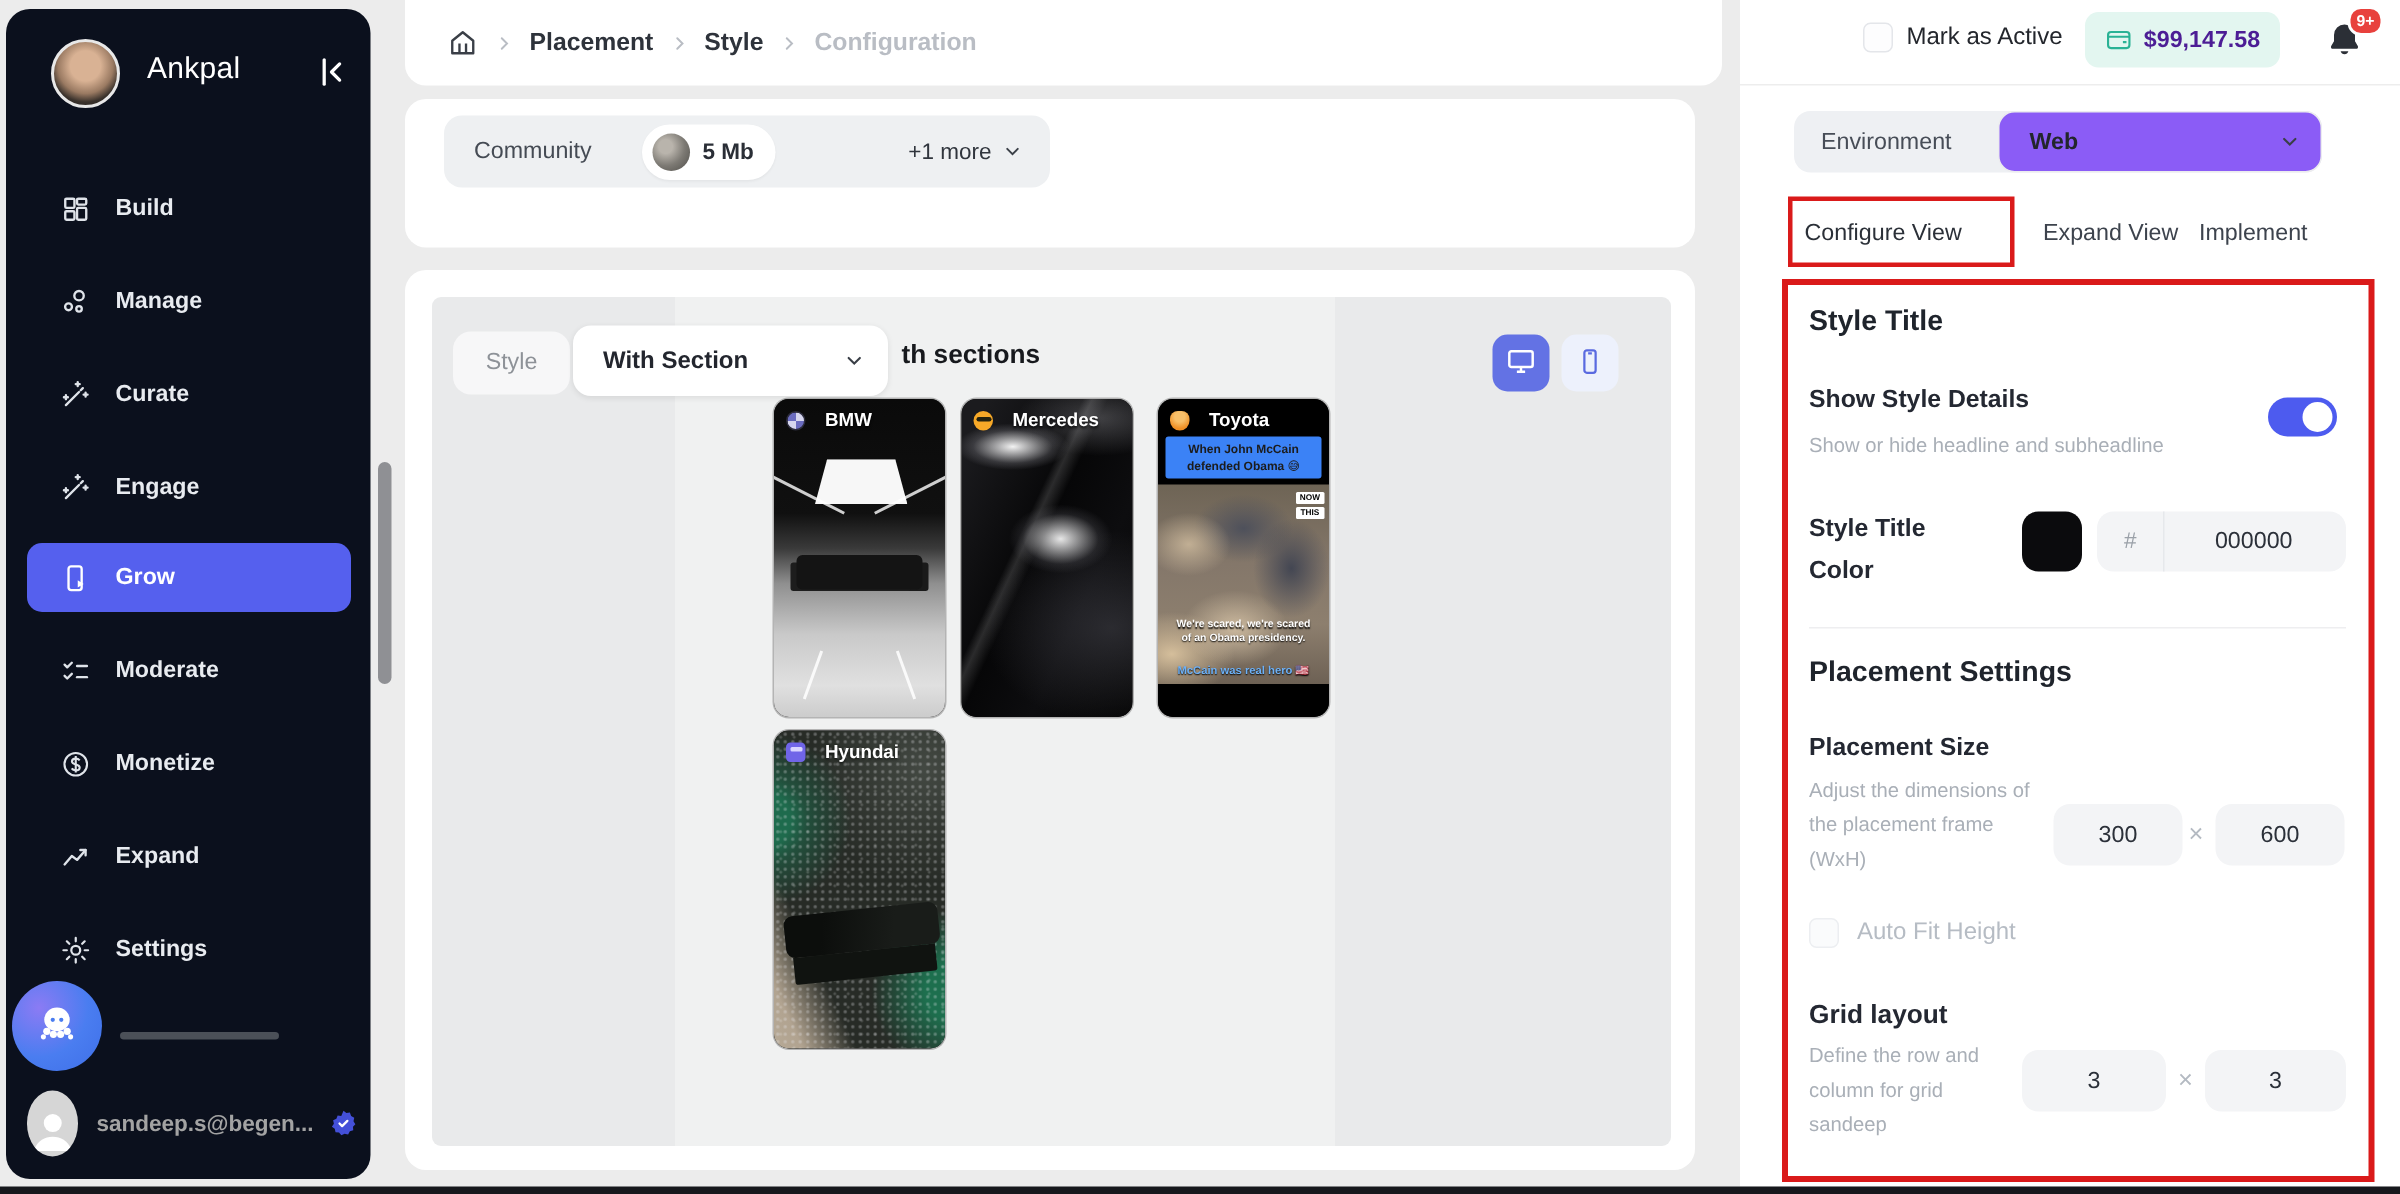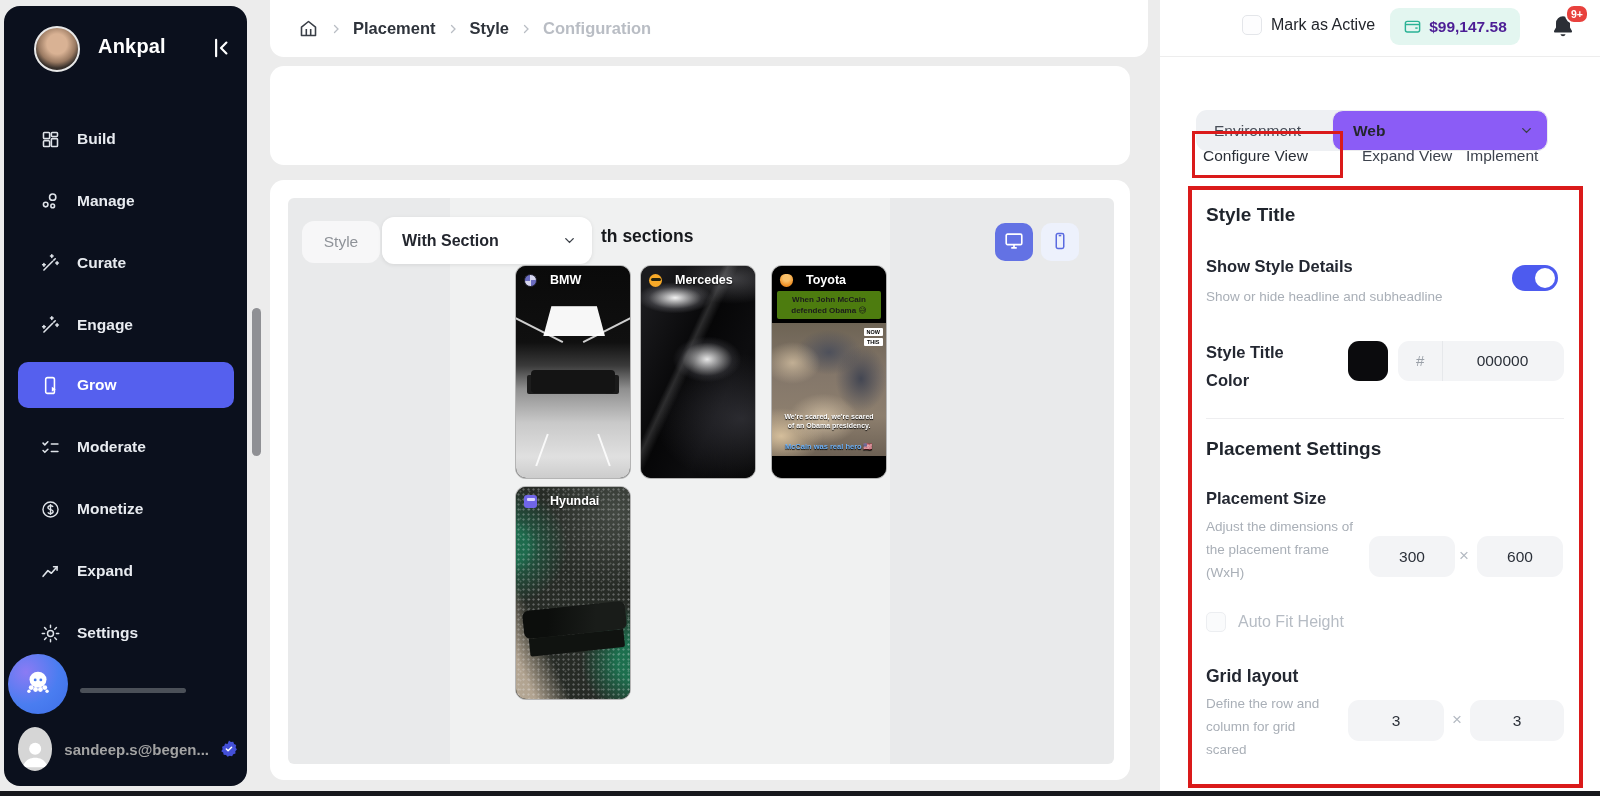--- a/index.html
+++ b/index.html
@@ -5,21 +5,21 @@
   html,body{margin:0;padding:0;background:#ececec;}
   *{box-sizing:border-box;font-family:"Liberation Sans","DejaVu Sans",sans-serif;}
   .screen{position:relative;width:1600px;height:796px;background:#ececec;overflow:hidden;}
 
   
   .sidebar{position:absolute;left:4px;top:6px;width:243px;height:780px;background:#0b101d;border-radius:16px;}
   .sb-head{position:absolute;left:0;top:18px;width:100%;height:56px;}
   .avatar-photo{position:absolute;left:30px;top:2px;width:46px;height:46px;border-radius:50%;
     background:radial-gradient(circle at 50% 38%,#d9b294 30%,#9a7a62 55%,#3a322c 72%,#23201e 100%);
     border:2px solid #e8e8e8;}
-  .brand{position:absolute;left:94px;top:11px;color:#fff;font-size:20px;font-weight:700;letter-spacing:.2px;}
+  .brand{position:absolute;left:94px;top:11px;color:#fff;font-size:20px;font-weight:400;letter-spacing:.2px;}
   .collapse{position:absolute;left:202px;top:10px;width:30px;height:30px;background:none;border:none;padding:0;cursor:pointer;}
   .nav-item{position:absolute;left:14px;width:216px;height:46px;border-radius:10px;display:flex;align-items:center;padding-left:22px;gap:16px;cursor:pointer;}
   .nav-item .nlabel{color:#e8ebf0;font-size:15.5px;font-weight:600;}
   .nav-item.active{background:#5560ee;}
   .nav-item.active .nlabel{color:#fff;}
   .nicon{width:21px;height:21px;display:inline-flex;}
   .octopus{position:absolute;left:4px;top:648px;width:60px;height:60px;border-radius:50%;border:none;cursor:pointer;
     background:radial-gradient(circle at 30% 30%,#8b7bf4 0%,#4a7df0 55%,#3e6fe8 100%);display:flex;align-items:center;justify-content:center;}
   .sb-line{position:absolute;left:76px;top:682px;width:106px;height:5px;border-radius:3px;background:#4b5058;}
   .user-row{position:absolute;left:8px;top:714px;width:227px;height:58px;border-radius:12px;display:flex;align-items:center;cursor:pointer;}
@@ -39,21 +39,21 @@
   
   .rpanel{position:absolute;left:1160px;top:0;width:440px;height:791px;background:#fff;}
   .rp-hairline{position:absolute;left:1160px;top:56px;width:440px;height:1px;background:#ededed;}
   .hr-checkbox{position:absolute;left:1242px;top:15px;width:20px;height:20px;border:1.5px solid #e4e6ea;background:#fdfdfe;border-radius:5px;cursor:pointer;}
   .hr-label{position:absolute;left:1271px;top:16px;font-size:16px;color:#23262c;}
   .balance-pill{position:absolute;left:1390px;top:8px;width:130px;height:37px;background:#e3f6f0;border-radius:9px;display:flex;align-items:center;justify-content:center;gap:7px;cursor:pointer;}
   .balance-pill span{color:#4c1d95;font-size:15.5px;font-weight:700;}
   .bell{position:absolute;left:1549px;top:13px;width:30px;height:30px;cursor:pointer;}
   .bell-badge{position:absolute;left:1565px;top:4px;background:#e8413d;color:#fff;font-size:10.5px;font-weight:700;padding:2px 4px;border-radius:9px;border:2px solid #fff;}
 
-  .env-box{position:absolute;left:1196px;top:74px;width:352px;height:41px;border-radius:11px;background:#eef0f3;margin-top:36px;}
+  .env-box{position:absolute;left:1196px;top:74px;width:352px;height:41px;border-radius:11px;background:#eef0f3;}
   .env-label{position:absolute;left:18px;top:0;line-height:41px;font-size:15.5px;color:#474d57;}
   .env-dd{position:absolute;left:136px;top:0;right:0;bottom:0;background:#8b5cf6;border:1px solid #ececef;border-radius:11px;cursor:pointer;}
   .env-value{position:absolute;left:20px;top:0;line-height:39px;font-size:15.5px;font-weight:600;color:#23262c;}
   .env-chev{position:absolute;right:13px;top:12px;width:15px;height:15px;}
 
   .tab{position:absolute;top:147px;font-size:15.5px;color:#3d434d;cursor:pointer;}
   .tab.active{color:#2b3038;}
 
   .red-box{position:absolute;border:3px solid #da1a1a;pointer-events:none;}
 
@@ -131,21 +131,21 @@
 
   .toyota-bg{background:#000;}
   .toyota-video{position:absolute;left:0;right:0;top:57px;height:133px;
     background:
       radial-gradient(40px 30px at 18% 30%,rgba(210,190,160,.8),transparent 70%),
       radial-gradient(34px 44px at 78% 42%,rgba(60,65,80,.9),transparent 75%),
       radial-gradient(50px 36px at 45% 72%,rgba(225,205,175,.75),transparent 70%),
       radial-gradient(60px 40px at 8% 85%,rgba(235,210,170,.8),transparent 70%),
       radial-gradient(44px 30px at 50% 22%,rgba(70,75,90,.85),transparent 75%),
       linear-gradient(180deg,#6e6455 0%,#84776a 40%,#8d7f6e 70%,#6d6154 100%);}
-  .meme-cap{position:absolute;left:5px;right:5px;top:25px;z-index:3;background:#4d7c0f;color:#1c1c1c;
+  .meme-cap{position:absolute;left:5px;right:5px;top:25px;z-index:3;background:#3b82f6;color:#1c1c1c;
     font-size:8px;font-weight:600;line-height:1.4;text-align:center;padding:3px 4px;border-radius:2px;}
   .meme-badges{position:absolute;right:3px;top:62px;z-index:3;display:flex;flex-direction:column;gap:2px;}
   .meme-badges span{background:#fff;color:#000;font-size:5.5px;font-weight:700;padding:1px 3px;border-radius:1px;text-align:center;}
   .meme-lines{position:absolute;left:2px;right:2px;top:146px;z-index:3;text-align:center;color:#fff;
     font-size:7px;font-weight:700;line-height:1.35;text-shadow:0 1px 1px #000;}
   .meme-link{position:absolute;left:2px;right:2px;top:176px;z-index:3;text-align:center;color:#6db1f7;
     font-size:7.5px;font-weight:700;text-shadow:0 1px 1px #000;}
 
   .hyundai-bg{background-color:#272b26;
     background-image:
@@ -394,29 +394,44 @@
   <span class="sec-h" style="left:1206px;top:438px">Placement Settings</span>
   <span class="sub-h" style="left:1206px;top:489px">Placement Size</span>
   <span class="muted" style="left:1206px;top:515px;width:150px">Adjust the dimensions of the placement frame (WxH)</span>
   <input class="ibox" style="left: 1369px; top: 536px; width: 86px;" value="300">
   <span class="times" style="left:1459px;top:546px">×</span>
   <input class="ibox" style="left: 1477px; top: 536px; width: 86px;" value="600">
   <div class="cbox" style="left:1206px;top:612px"></div>
   <span class="cbox-label" style="left:1238px;top:613px">Auto Fit Height</span>
 
   <span class="sub-h" style="left:1206px;top:666px;font-size:17.5px">Grid layout</span>
-  <span class="muted" style="left:1206px;top:692px;width:120px">Define the row and column for grid scared</span>
+  <span class="muted" style="left:1206px;top:692px;width:120px">Define the row and column for grid sandeep</span>
   <input class="ibox" style="left: 1348px; top: 700px; width: 96px;" value="3">
   <span class="times" style="left:1452px;top:710px">×</span>
   <input class="ibox" style="left: 1470px; top: 700px; width: 94px;" value="3">
 
   <div class="red-box" style="left:1192px;top:131px;width:151px;height:47px"></div>
   <div class="red-box" style="left:1188px;top:186px;width:395px;height:602px;border-width:4px"></div>
 
   <section class="community-card">
+    <div class="comm-pill">
+      <span class="comm-label">Community</span>
+      <div class="comm-chip">
+        <span class="chip-avatar"></span>
+        <span>5 Mb</span>
+      </div>
+      <div class="comm-more">
+        <span>+1 more</span>
+        <span style="display:inline-flex;width:14px;height:14px">
+            <svg viewBox="0 0 24 24" fill="none" stroke="#3a3f47" stroke-width="2.2" stroke-linecap="round">
+              <path d="M6 9l6 6 6-6"></path>
+            </svg>
+          </span>
+      </div>
+    </div>
     <span class="selected-link">2 communities selected</span>
   </section>
 
   <section class="main-card"></section>
   <div class="preview-panel"></div>
   <div class="preview-stripe"></div>
 
   <div class="style-pill">Style</div>
   <div class="style-dd">
     <span class="dd-label">With Section</span>

